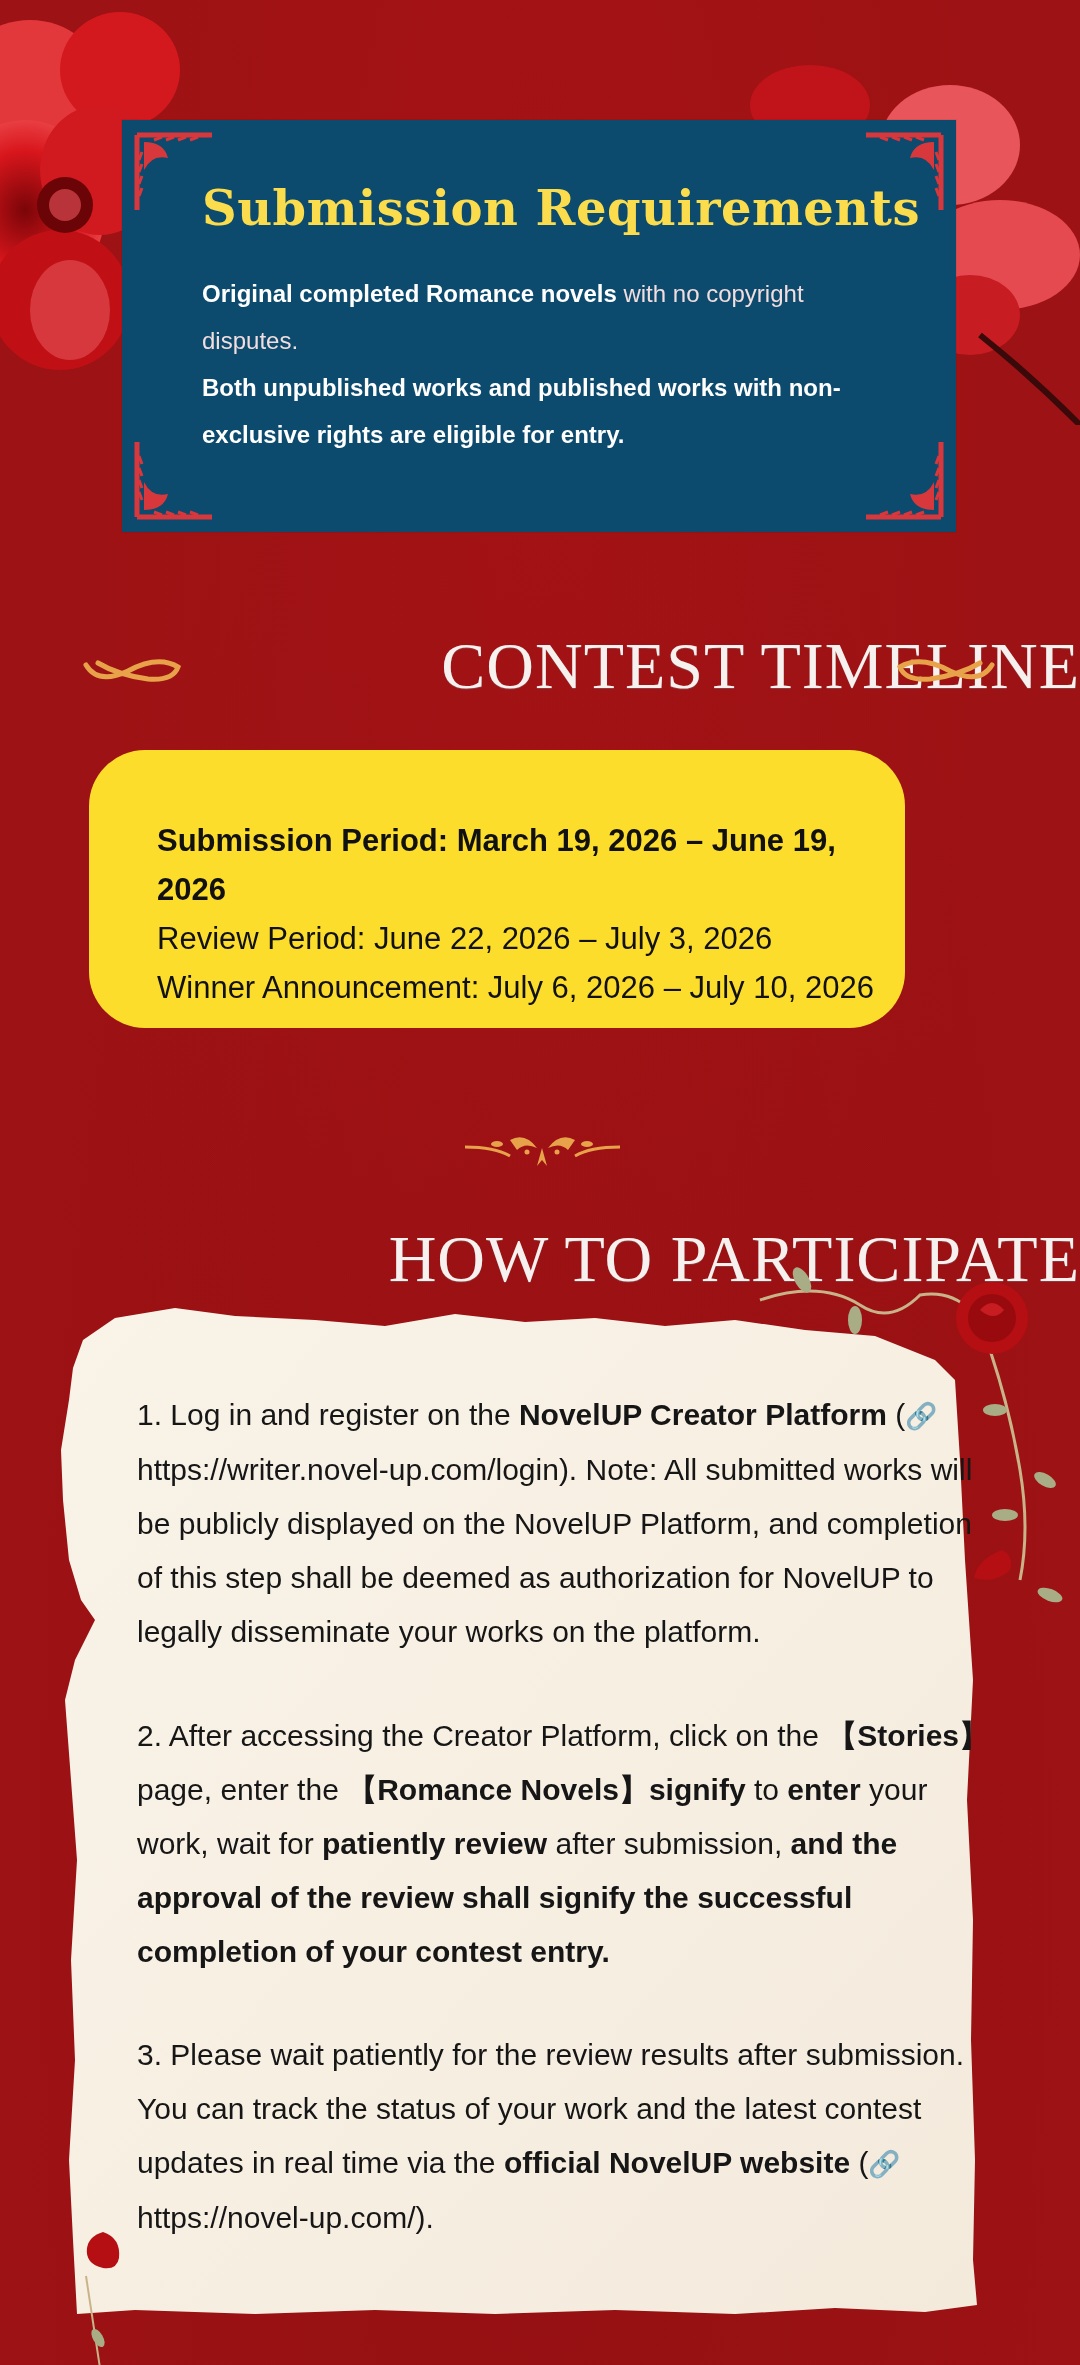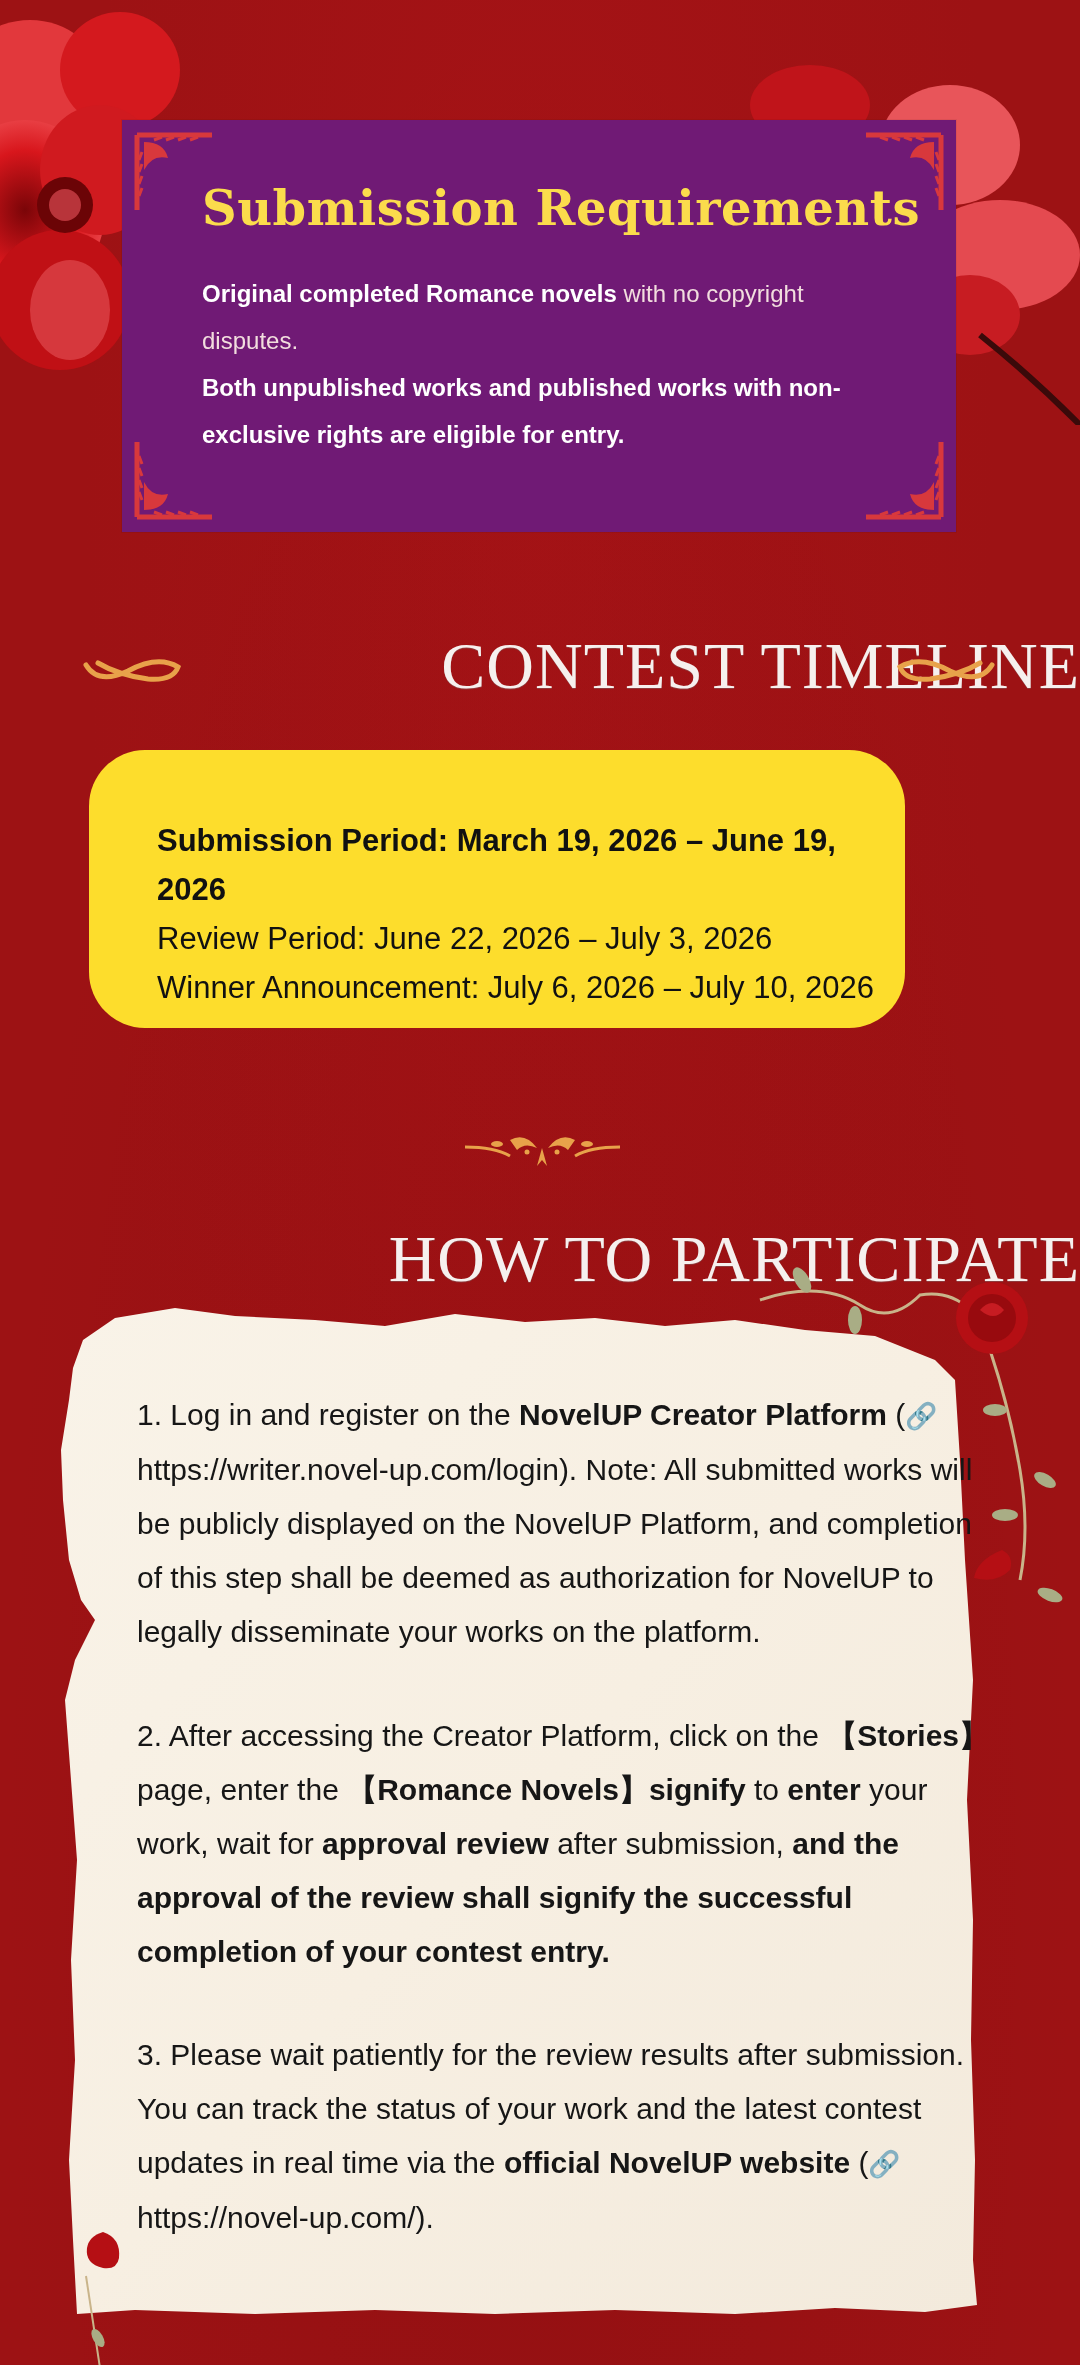--- a/index.html
+++ b/index.html
@@ -16,21 +16,21 @@
     
     .flower { position: absolute; pointer-events: none; }
     .flower-left { left: -30px; top: 0px; width: 240px; height: 420px; }
     .flower-right { left: 740px; top: 55px; width: 340px; height: 370px; }
 
     
     .req-card {
       position: absolute;
       left: 122px; top: 120px;
       width: 834px; height: 412px;
-      background: #701a75;
+      background: #0c4a6e;
       box-shadow: 0 0 0 1px rgba(0,0,0,0.05);
     }
     .corner { position: absolute; width: 90px; height: 90px; }
     .corner.tl { left: 10px; top: 10px; }
     .corner.tr { right: 10px; top: 10px; transform: scaleX(-1); }
     .corner.bl { left: 10px; bottom: 10px; transform: scaleY(-1); }
     .corner.br { right: 10px; bottom: 10px; transform: scale(-1,-1); }
 
     .req-title {
       position: absolute;
@@ -221,21 +221,21 @@
       </linearGradient>
     </defs>
     <path d="M28 40 L60 18 L120 8 L180 16 L260 20 L330 26 L400 14 L470 22 L540 18 L610 26 L680 20 L750 30 L820 36 L880 60 L900 80 L905 160 L910 260 L918 380 L912 500 L918 620 L916 740 L920 860 L918 960 L922 1005 L870 1012 L780 1008 L680 1014 L560 1010 L440 1014 L320 1010 L200 1014 L80 1010 L22 1014 L18 940 L14 860 L20 760 L16 660 L22 560 L16 480 L10 400 L20 360 L30 340 L40 320 L26 300 L14 260 L8 200 L6 150 L14 100 L18 68 Z" fill="url(#paperG)"></path>
   </svg>
 
   <div class="steps">
     <p class="step">
       <span>1. Log in and register on the </span><b>NovelUP Creator Platform</b><span> (</span><span class="link-icon">🔗</span><span>https://writer.novel-up.com/login</span><span>). Note: All submitted works will be publicly displayed on the NovelUP Platform, and completion of this step shall be deemed as authorization for NovelUP to legally disseminate your works on the platform.</span>
     </p>
     <p class="step">
-      <span>2. After accessing the Creator Platform, click on the </span><b>【Stories】</b><span>page, enter the </span><b>【Romance Novels】signify</b><span> to </span><b>enter</b><span> your work, wait for </span><b>approval review</b><span> after submission, </span><b>and the approval of the review shall signify the successful completion of your contest entry.</b>
+      <span>2. After accessing the Creator Platform, click on the </span><b>【Stories】</b><span>page, enter the </span><b>【Romance Novels】signify</b><span> to </span><b>enter</b><span> your work, wait for </span><b>patiently review</b><span> after submission, </span><b>and the approval of the review shall signify the successful completion of your contest entry.</b>
     </p>
     <p class="step">
       <span>3. Please wait patiently for the review results after submission. You can track the status of your work and the latest contest updates in real time via the </span><b>official NovelUP website</b><span> (</span><span class="link-icon">🔗</span><span>https://novel-up.com/</span><span>).</span>
     </p>
   </div>
 </div>
 
 <svg class="rose-vine" viewBox="0 0 340 380">
   <path d="M20 50 Q80 30 120 55 Q150 75 180 45 Q210 40 230 60" stroke="#c9b48a" stroke-width="3" fill="none"></path>
   <path d="M250 100 Q270 160 280 220 Q290 280 280 330" stroke="#c9b48a" stroke-width="3" fill="none"></path>

